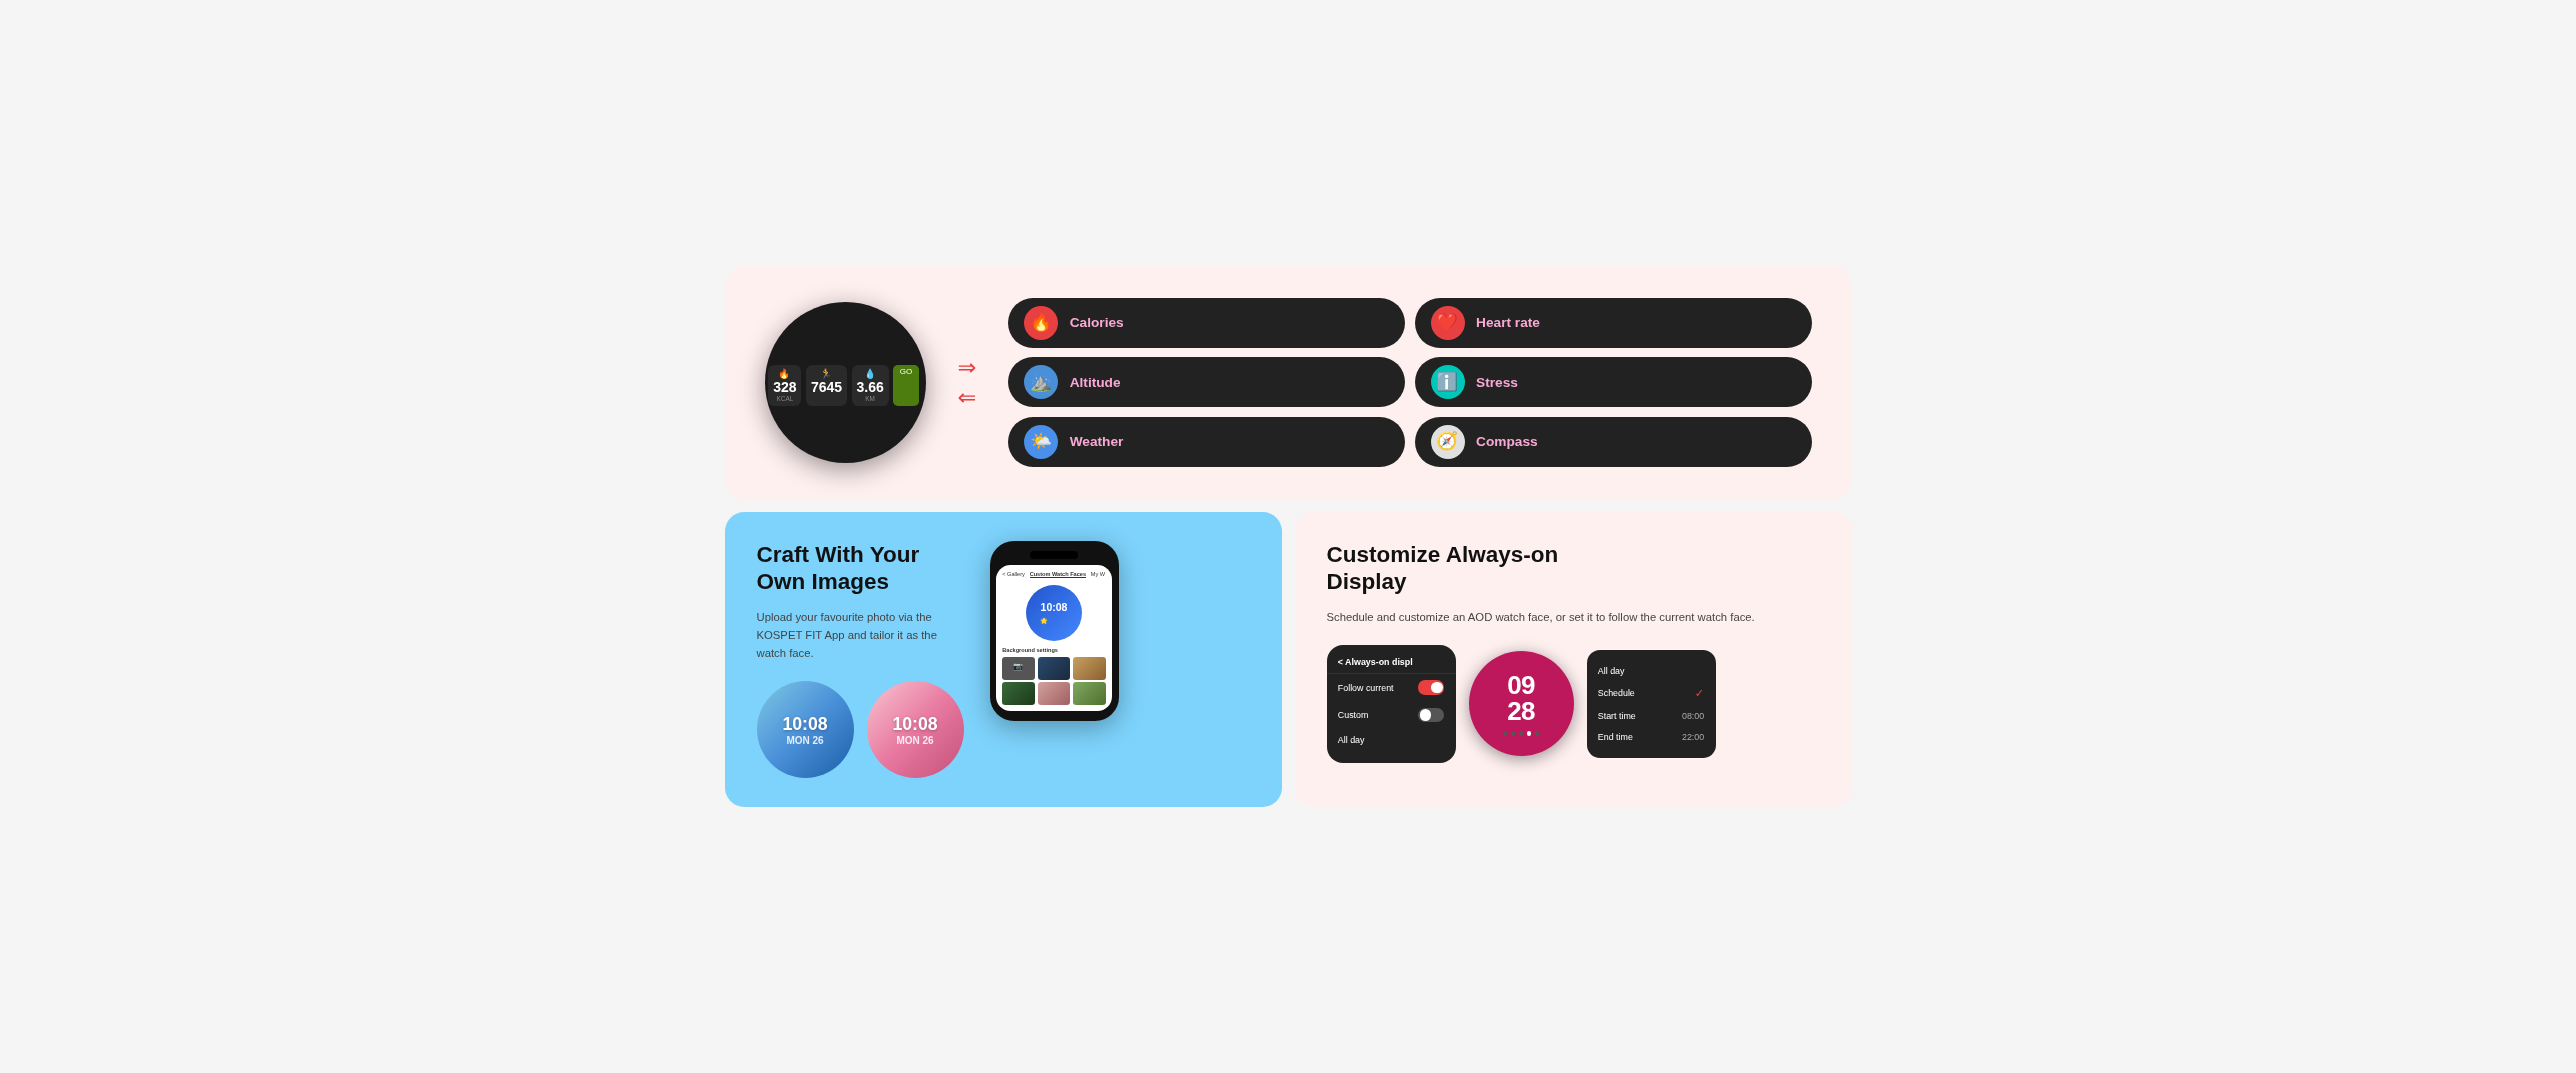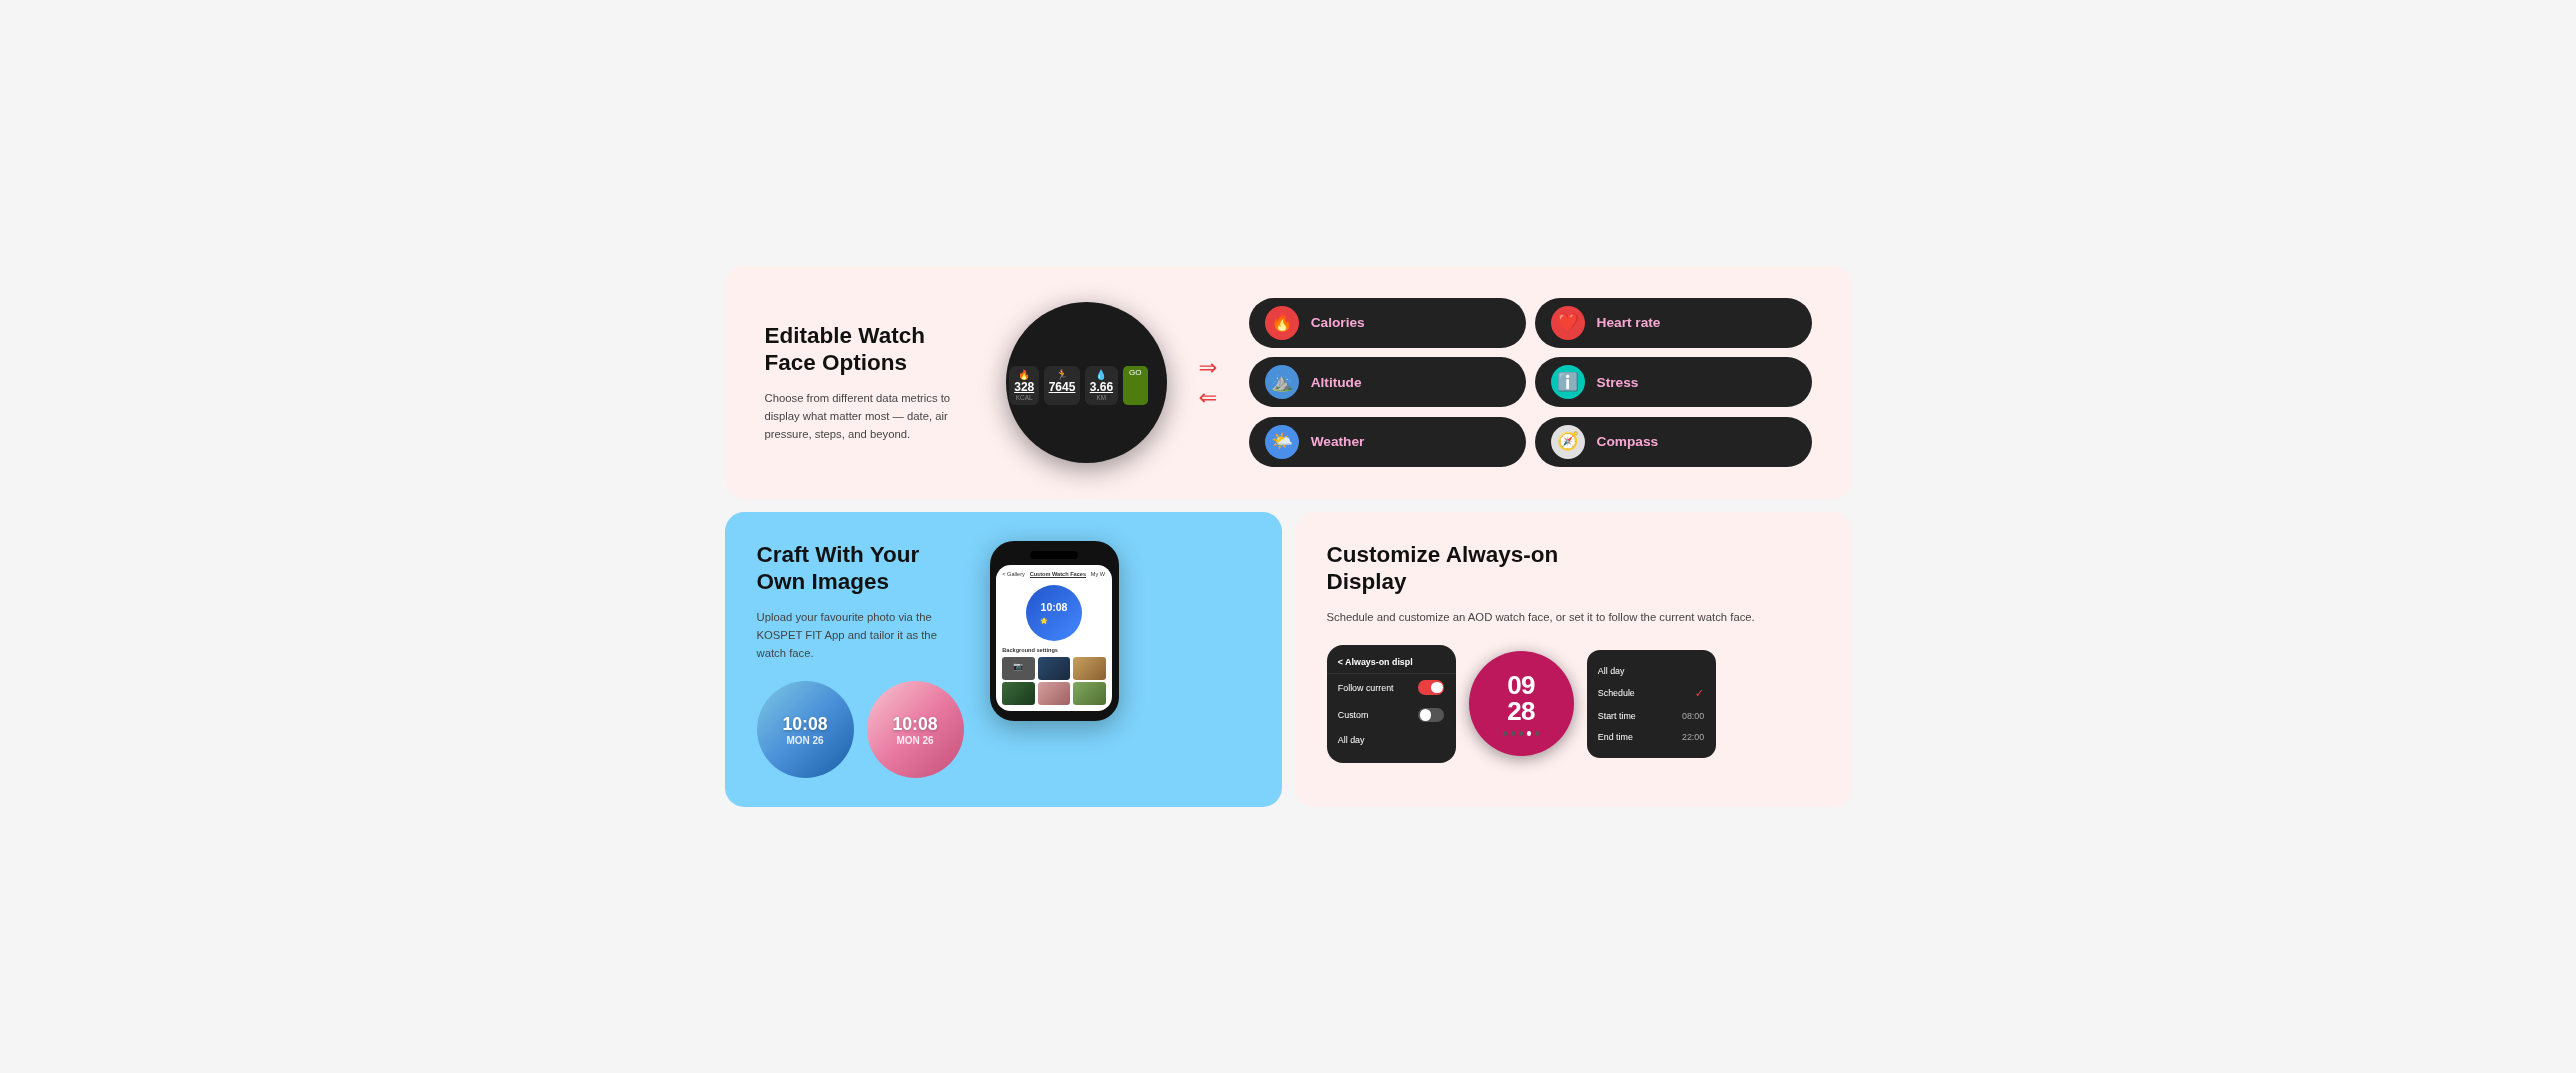--- a/index.html
+++ b/index.html
@@ -82,23 +82,22 @@
       background: #2a2a2a;
       border-radius: 6.4px;
       padding: 3.2px 4.8px;
       display: flex;
       flex-direction: column;
       align-items: center;
       flex: 1;
     }
     .metric-val {
       color: #fff;
-      font-size: 12px;
+      font-size: 14px;
       font-weight: 600;
-      text-decoration: underline;
     }
     .metric-lbl {
       color: #888;
       font-size: 6.4px;
     }
     .go-badge {
       background: #4d7c0f;
       border-radius: 4.8px;
       color: #fff;
       font-size: 8px;
@@ -407,24 +406,20 @@
       font-size: 11.3px;
     }
   </style>
 </head>
 <body>
 
 <div class="main-container">
 
   <div class="top-section">
 
-    <div class="text-block">
-      <div class="section-title">Editable Watch Face Options</div>
-      <div class="section-desc">Choose from different data metrics to display what matter most — date, air pressure, steps, and beyond.</div>
-    </div>
 
     <div class="watch-circle">
       <div class="watch-day">MON</div>
       <div class="watch-time">10:08</div>
       <div class="watch-metrics">
         <div class="metric-badge">
           <span style="font-size:9.7px">🔥</span>
           <span class="metric-val">328</span>
           <span class="metric-lbl">KCAL</span>
         </div>

